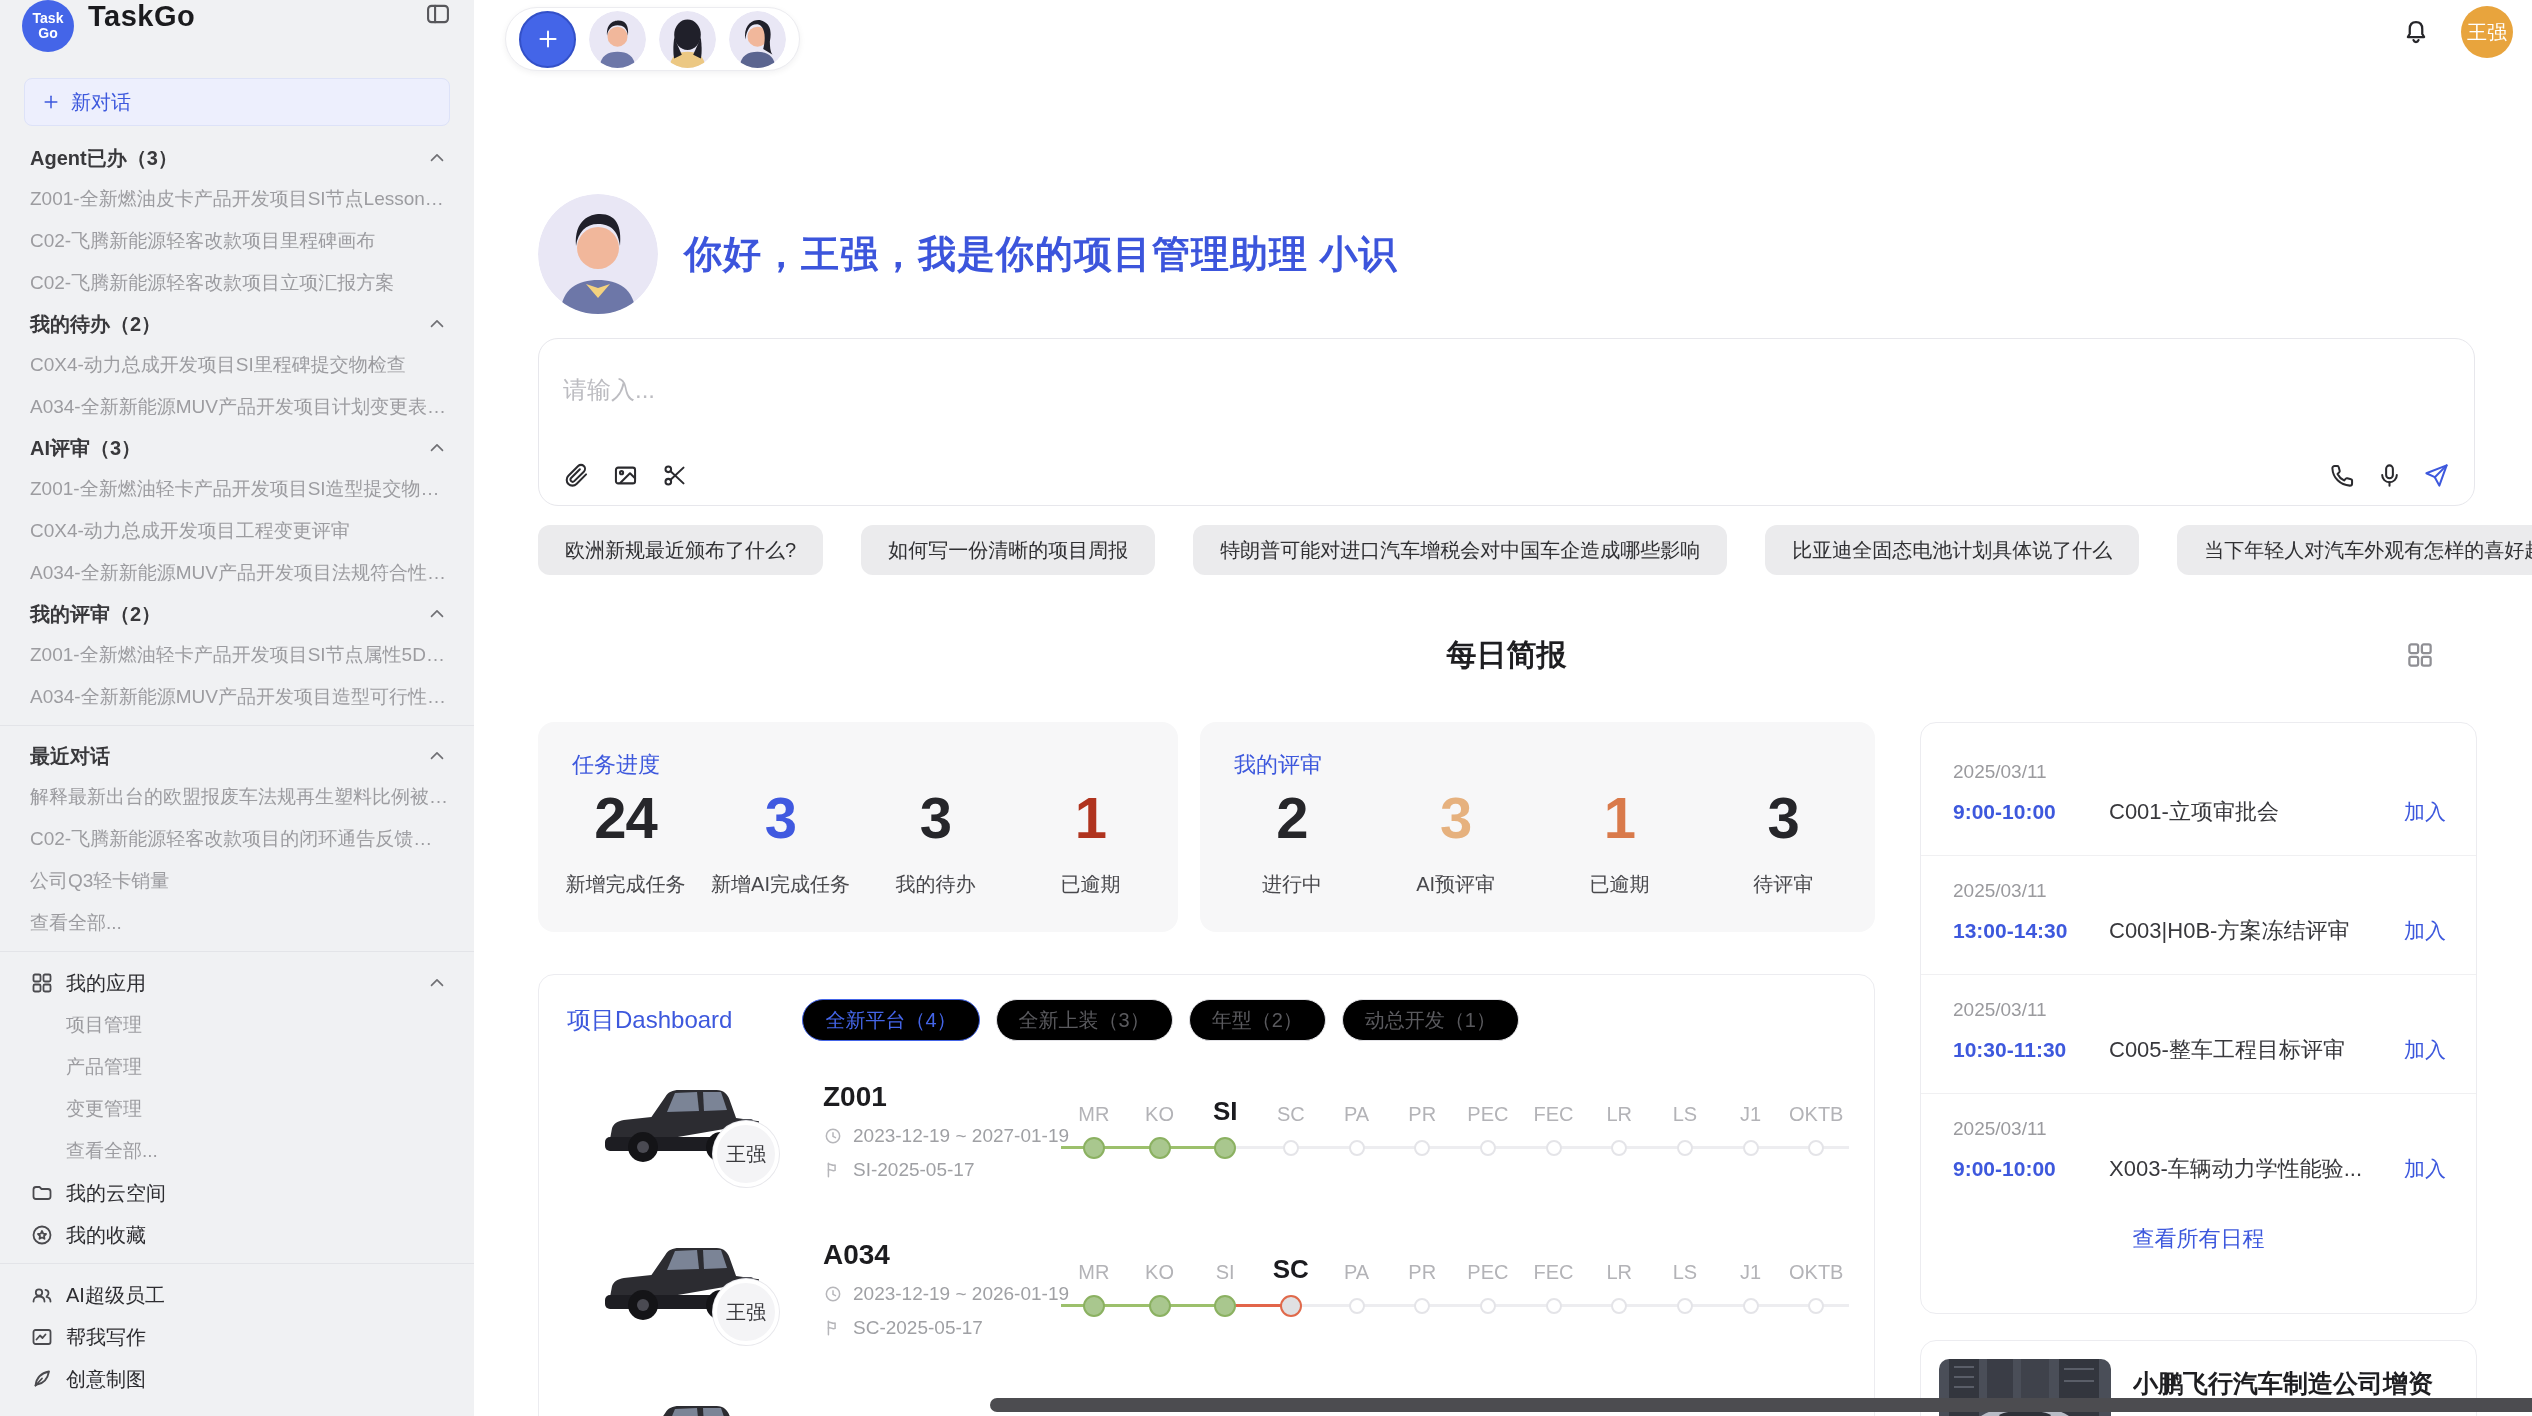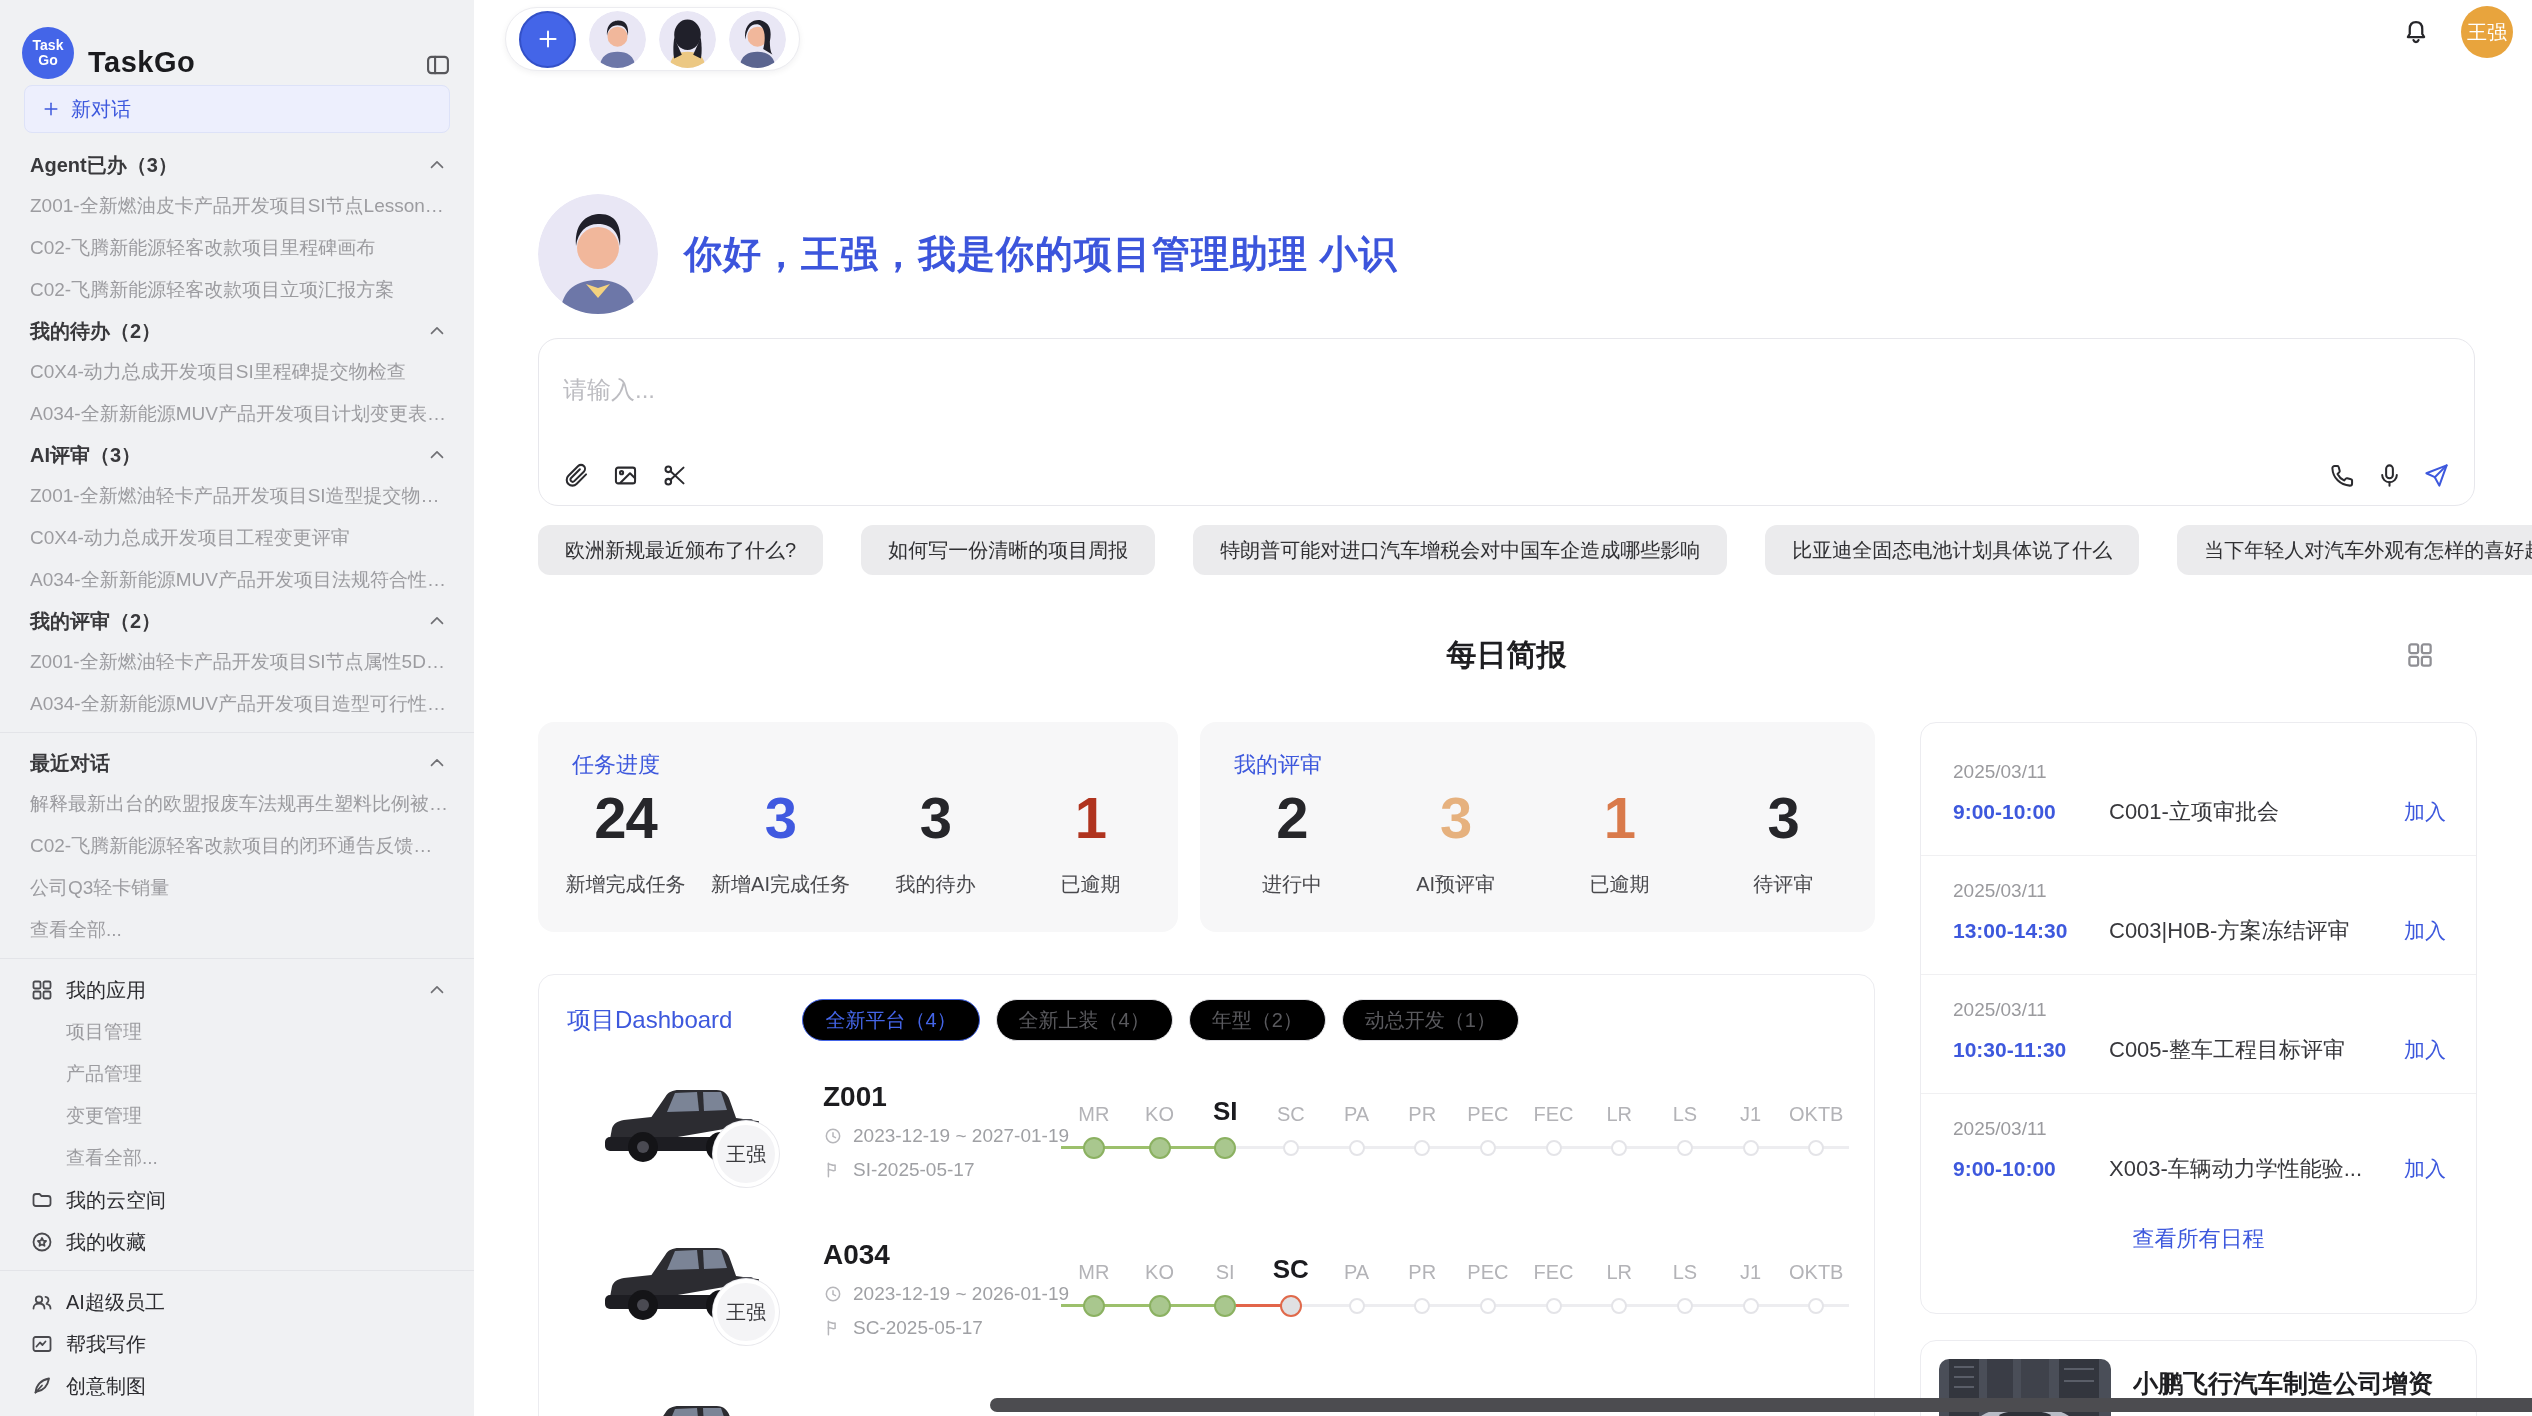--- a/index.html
+++ b/index.html
@@ -2,21 +2,21 @@
 <html><head>
 <meta charset="utf-8">
 <style>
   * { margin:0; padding:0; box-sizing:border-box; }
   html,body { width:2532px; height:1416px; background:#fff; }
   body { font-family:"Liberation Sans","DejaVu Sans",sans-serif; color:#222; }
   #app { position:relative; width:2532px; height:1416px; overflow:hidden; background:#fff; }
 
   
   .sidebar { position:absolute; left:0; top:0; width:474px; height:1416px; background:#f0f1f3; overflow:hidden; }
-  .sb-header { display:flex; align-items:flex-end; height:72px; padding:0 22px;margin-top:7px; }
+  .sb-header { display:flex; align-items:flex-start; height:72px; padding:0 22px; }
   .logo { width:52px; height:52px; border-radius:50%; background:#4465e8; color:#fff; font-size:14px; font-weight:700;
           display:flex; align-items:center; justify-content:center; text-align:center; line-height:1.05; }
   .app-title { font-size:29px; font-weight:700; color:#1b1b1e; margin-left:14px; letter-spacing:.5px; }
   .collapse { margin-left:auto; width:28px; height:28px; color:#57575b; }
   .new-chat { margin:6px 24px 0 24px; width:426px; height:48px; border-radius:8px; background:#edeffd; border:1px solid #dde2f8;
               color:#3d58dd; font-size:20px; display:flex; align-items:center; gap:10px; padding:0 16px; cursor:pointer; }
   .new-chat .ic { width:20px; height:20px; }
   .sb-body { padding-top:12px; }
   .sec-head { height:40px; display:flex; align-items:center; padding:0 26px 0 30px; font-size:20px; color:#39393c; font-weight:600; }
   .sec-head .chev { margin-left:auto; width:22px; height:22px; color:#707074; }
@@ -455,21 +455,21 @@
                 </div>
               </div>
             </div>
           </div>
 
         <div class="dash-card">
           <div class="dash-head">
             <div class="dash-title">项目Dashboard</div>
             <div class="filters" id="filters">
                 <div class="filter active">全新平台（4）</div>
-                <div class="filter">全新上装（4）</div>
+                <div class="filter">全新上装（3）</div>
                 <div class="filter">年型（2）</div>
                 <div class="filter">动总开发（1）</div>
               </div>
           </div>
           <div class="rows" id="prows">
               <div class="prow">
                 <div class="truck"><svg viewBox="0 0 160 96" width="100%" height="100%">
                     <path d="M8,74 L12,54 C13,49 18,46 25,45 L55,42 L70,22 C73,17 78,15 85,15 L126,15 C133,15 138,19 140,25 L147,43 L178,47 Z" fill="#2c2c31" transform="scale(0.92,1) translate(2,4)"></path>
                     <path d="M76,22 L98,21 L100,40 L68,41 Z" fill="#7b8496"></path>
                     <path d="M104,21 L122,21 L128,39 L105,40 Z" fill="#7b8496"></path>

